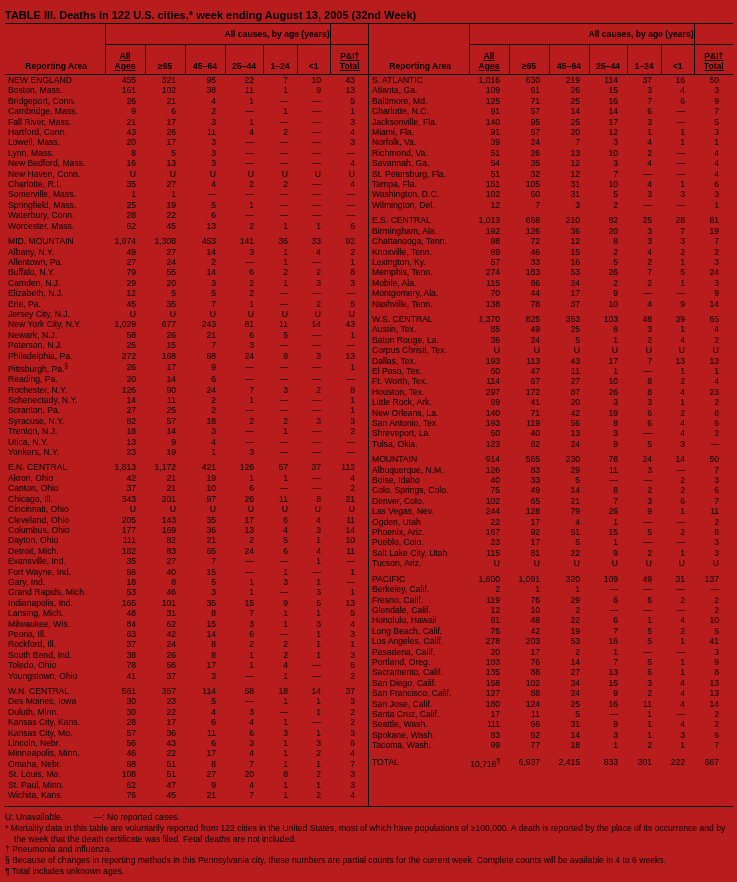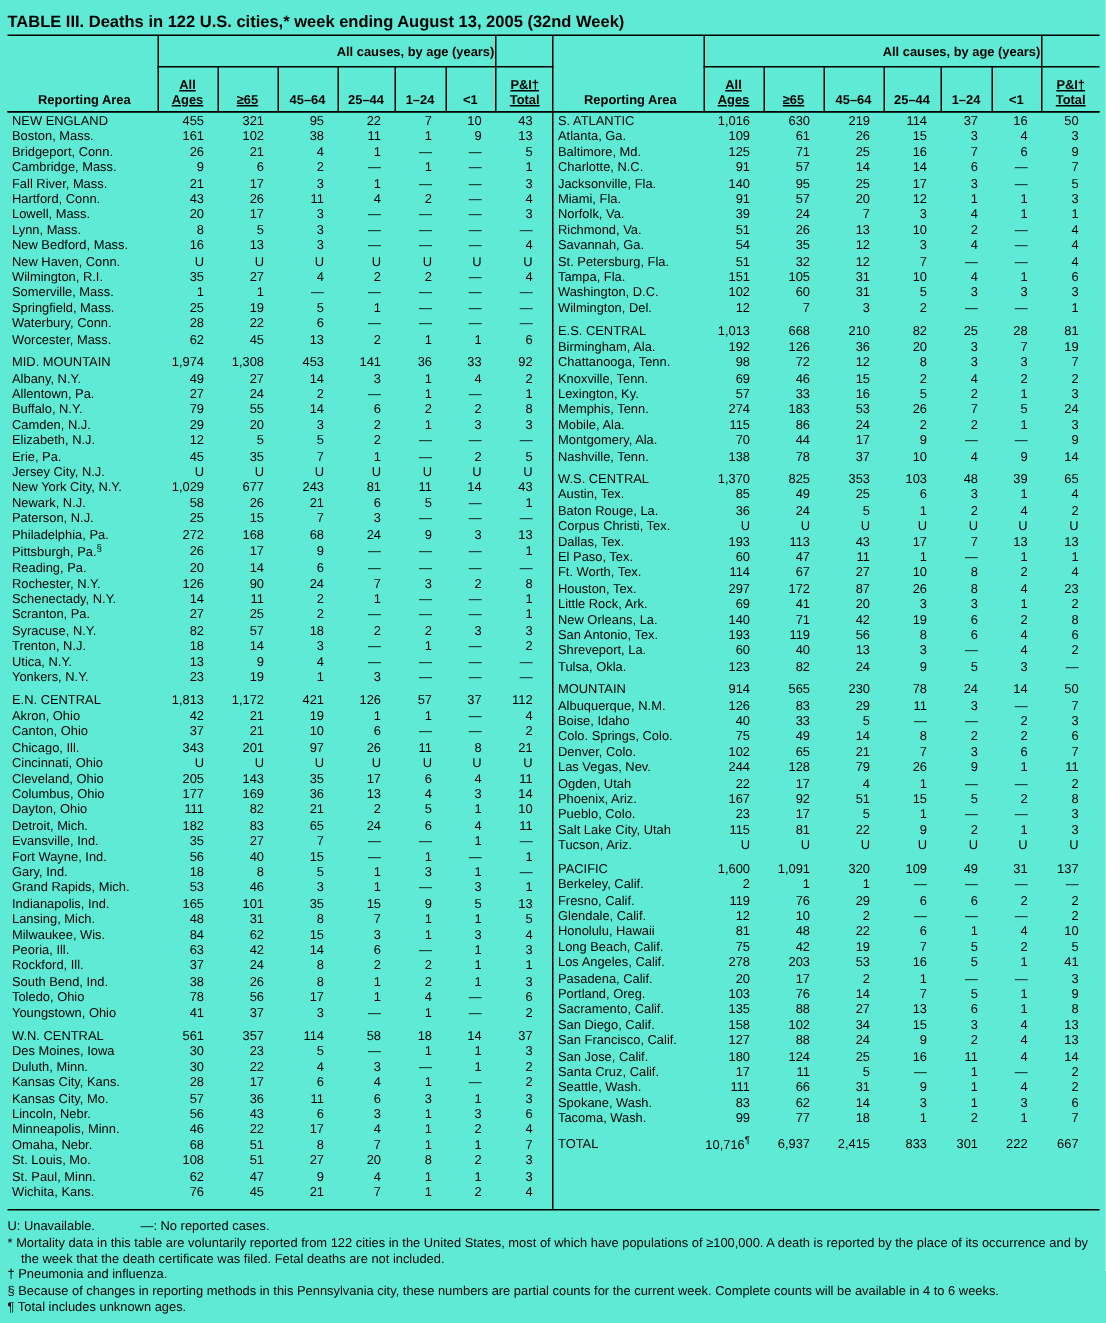--- a/index.html
+++ b/index.html
@@ -1,35 +1,35 @@
 <!DOCTYPE html>
 <html><head>
 <meta charset="utf-8">
 <style>
   html,body { margin:0; padding:0; background:#fff; color:#000;
     font-family:"Liberation Sans","DejaVu Sans",sans-serif; }
-  .page { width:737px; height:882px; box-sizing:border-box; padding:9px 4px 0 5px; background:#5eead4; }
+  .page { width:737px; height:882px; box-sizing:border-box; padding:9px 4px 0 5px; background:#b91c1c; }
   .title { font-size:11px; font-weight:bold; margin:0 0 2px 0; white-space:nowrap; }
   .table-wrap { display:flex; align-items:stretch; border-top:1.5px solid #000; border-bottom:1px solid #000; min-height:782px; }
   .half { box-sizing:border-box; }
   .half-left { width:364px; border-right:1px solid #000; }
   .half-right { width:364px; }
   table { border-collapse:collapse; table-layout:fixed; width:100%; font-size:8.6px; }
   col.c-area { width:100px; } col.c-n1 { width:40px; } col.c-n2 { width:40px; }
   col.c-n3 { width:40px; } col.c-n4 { width:38px; } col.c-n5 { width:34px; }
   col.c-n6 { width:33px; } col.c-pi { width:39px; }
   th { font-weight:bold; font-size:8.6px; padding:0; }
   .th-ra { text-align:center; vertical-align:bottom; padding:0 0 3px 3px; border-bottom:1px solid #000; }
   .th-spanner { height:20px; text-align:right; vertical-align:middle;
     border-left:1px solid #000; border-right:1px solid #000; border-bottom:1px solid #000; }
   .th-pi-top { border-left:1px solid #000; border-bottom:1px solid #000; }
   .th-age { height:26px; text-align:center; vertical-align:bottom; padding-bottom:3px;
     border-left:1px solid #000; border-bottom:1px solid #000; }
   .th-age .two { display:block; line-height:9.5px;text-decoration:underline; }
-  .underl { text-decoration:underline; }
+  .underl { }
   td { padding:0; line-height:10.4px; height:10.4px; white-space:nowrap; overflow:hidden; font-size:8.6px; }
   td.area { text-align:left; padding-left:3px; }
   td.val { text-align:right; padding-right:9px; }
   td.val.last { padding-right:14px; }
   tr.gap td { padding-top:5px; }
   sup { font-size:6.5px; }
   .foot { margin-top:5px; font-size:8.6px; line-height:10.8px; }
   .legend span.second { margin-left:28px; }
   .fn { padding-left:9px; text-indent:-9px; }
 </style>
@@ -171,21 +171,21 @@
               <td class="area">New Haven, Conn.</td>
               <td class="val">U</td>
               <td class="val">U</td>
               <td class="val">U</td>
               <td class="val">U</td>
               <td class="val">U</td>
               <td class="val">U</td>
               <td class="val last">U</td>
             </tr>
             <tr>
-              <td class="area">Wilmington, R.I.</td>
+              <td class="area">Charlotte, R.I.</td>
               <td class="val">35</td>
               <td class="val">27</td>
               <td class="val">4</td>
               <td class="val">2</td>
               <td class="val">2</td>
               <td class="val">—</td>
               <td class="val last">4</td>
             </tr>
             <tr>
               <td class="area">Somerville, Mass.</td>

